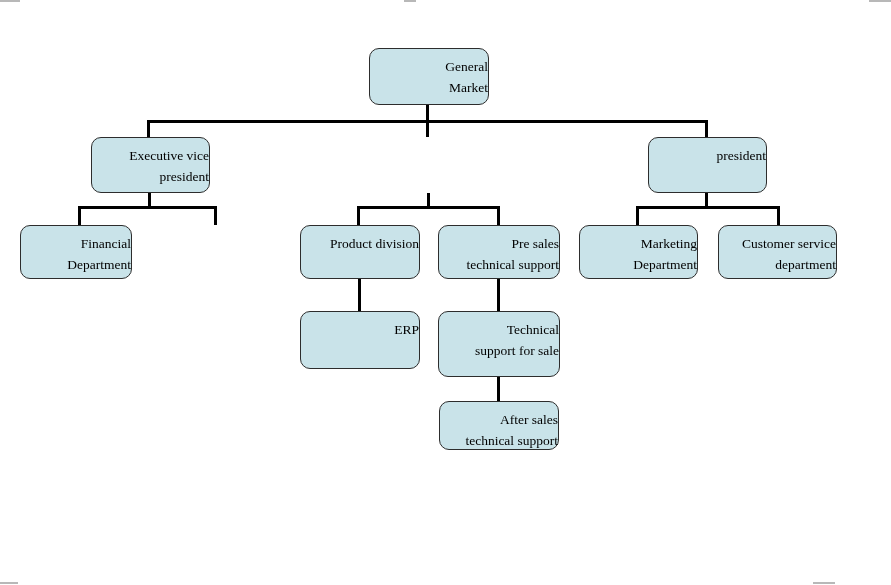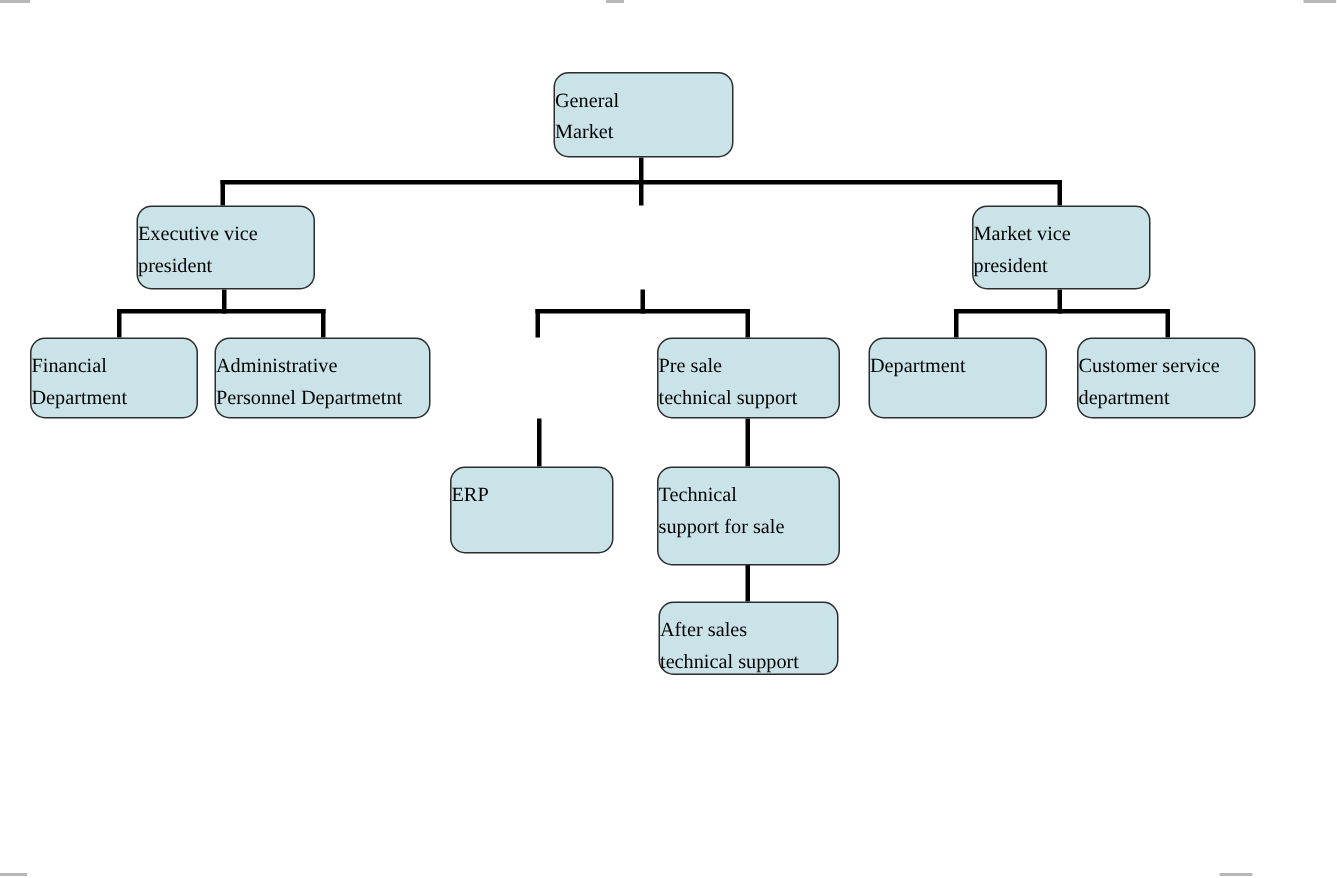--- a/index.html
+++ b/index.html
@@ -12,21 +12,21 @@
     width:891px;height:585px;
     background:#ffffff;
     overflow:hidden;
   }
   .node{
     position:absolute;
     box-sizing:border-box;
     background:var(--node-fill,#c9e3e9);
     border:1.4px solid var(--node-border,#2d2d2d);
     border-radius:10px;
-    text-align:left;
+    text-align:right;
     padding-top:7px;
     font-size:13.5px;
     line-height:21px;
     color:#000000;
   }
   .node span{display:block;white-space:nowrap;}
   .conn{
     position:absolute;
     background:var(--connector,#000000);
   }
@@ -78,50 +78,50 @@
     <span>Market</span>
   </div>
 
   <div class="node" style="left:91px;top:137px;width:119px;height:56px">
     <span>Executive vice</span>
     <span>president</span>
   </div>
 
 
   <div class="node" style="left:648px;top:137px;width:119px;height:56px">
-    <span>Market vice</span>
     <span>president</span>
   </div>
 
   <div class="node" style="left:20px;top:225px;width:112px;height:54px">
     <span>Financial</span>
     <span>Department</span>
   </div>
 
-  <div class="node" style="left:143px;top:225px;width:144px;height:54px">
-    <span>Administrative</span>
-    <span>Personnel Departmetnt</span>
+
+  <div class="node" style="left:300px;top:225px;width:120px;height:54px">
+    <span>Product division</span>
+    <span></span>
   </div>
 
-
   <div class="node" style="left:438px;top:225px;width:122px;height:54px">
-    <span>Pre sale</span>
+    <span>Pre sales</span>
     <span>technical support</span>
   </div>
 
   <div class="node" style="left:579px;top:225px;width:119px;height:54px">
+    <span>Marketing</span>
     <span>Department</span>
   </div>
 
   <div class="node" style="left:718px;top:225px;width:119px;height:54px">
     <span>Customer service</span>
     <span>department</span>
   </div>
 
-  <div class="node" style="left:300px;top:311px;width:109px;height:58px">
+  <div class="node" style="left:300px;top:311px;width:120px;height:58px">
     <span>ERP</span>
     <span></span>
   </div>
 
   <div class="node" style="left:438px;top:311px;width:122px;height:66px">
     <span>Technical</span>
     <span>support for sale</span>
   </div>
 
   <div class="node" style="left:439px;top:401px;width:120px;height:49px">

